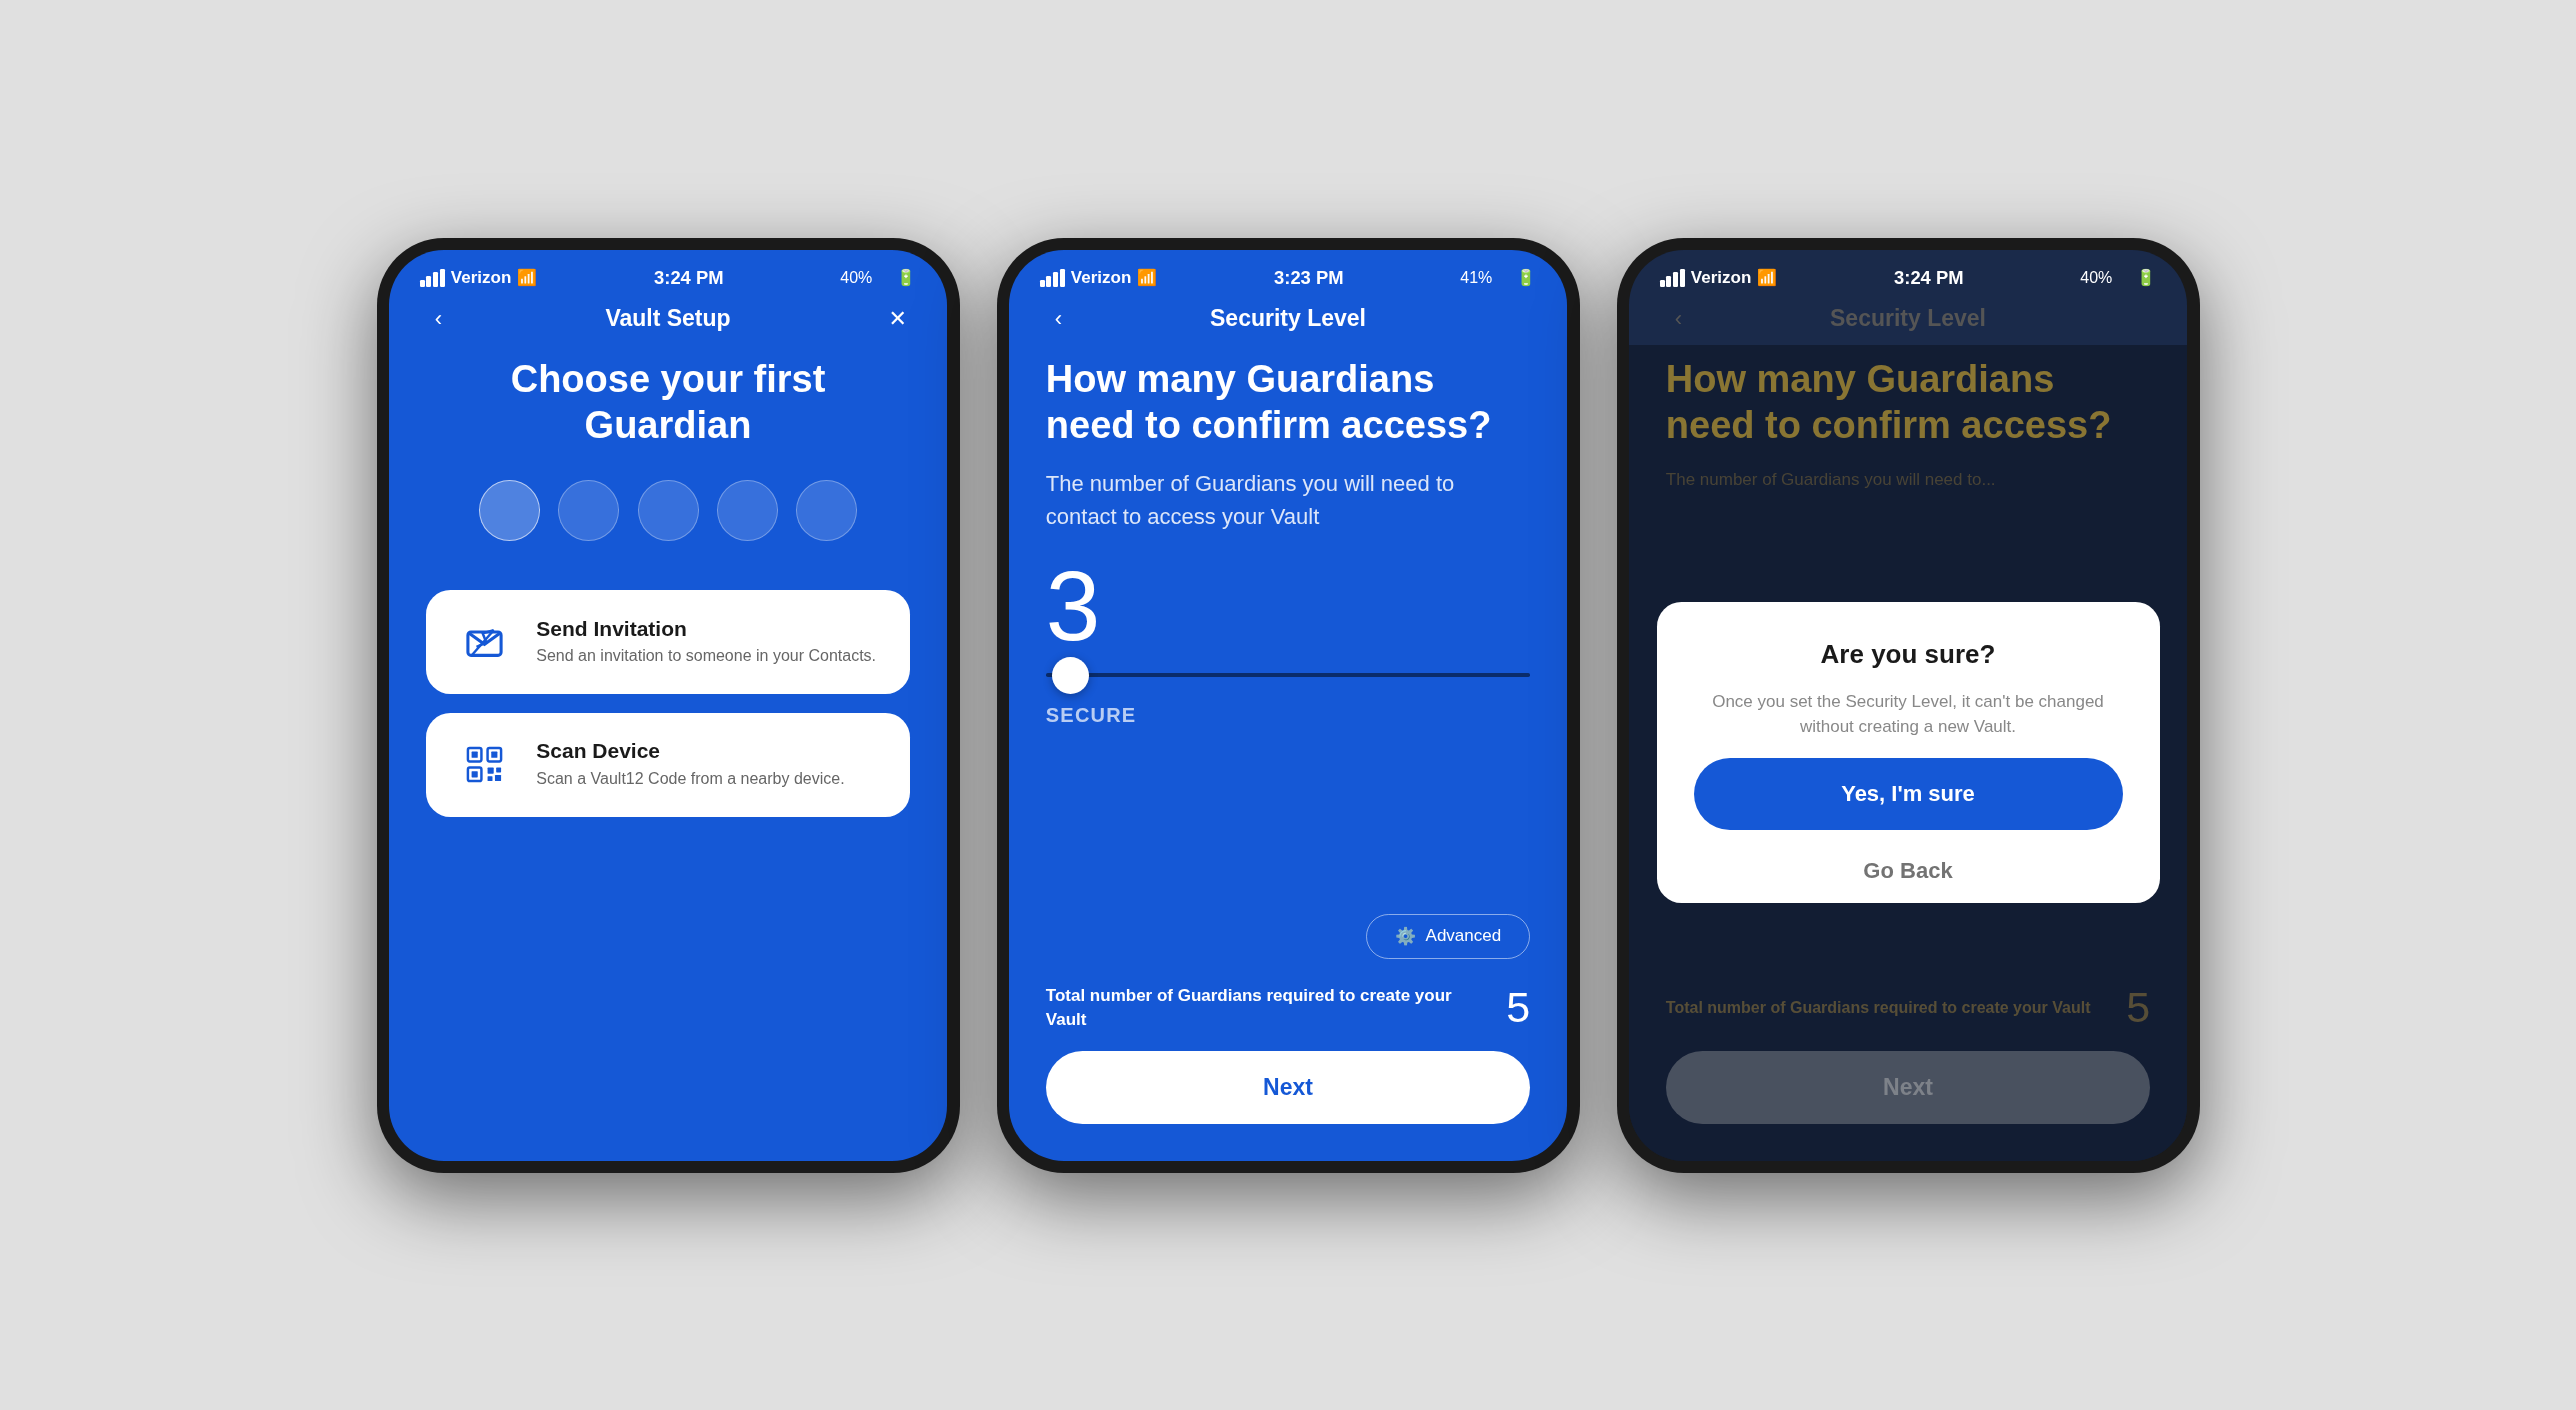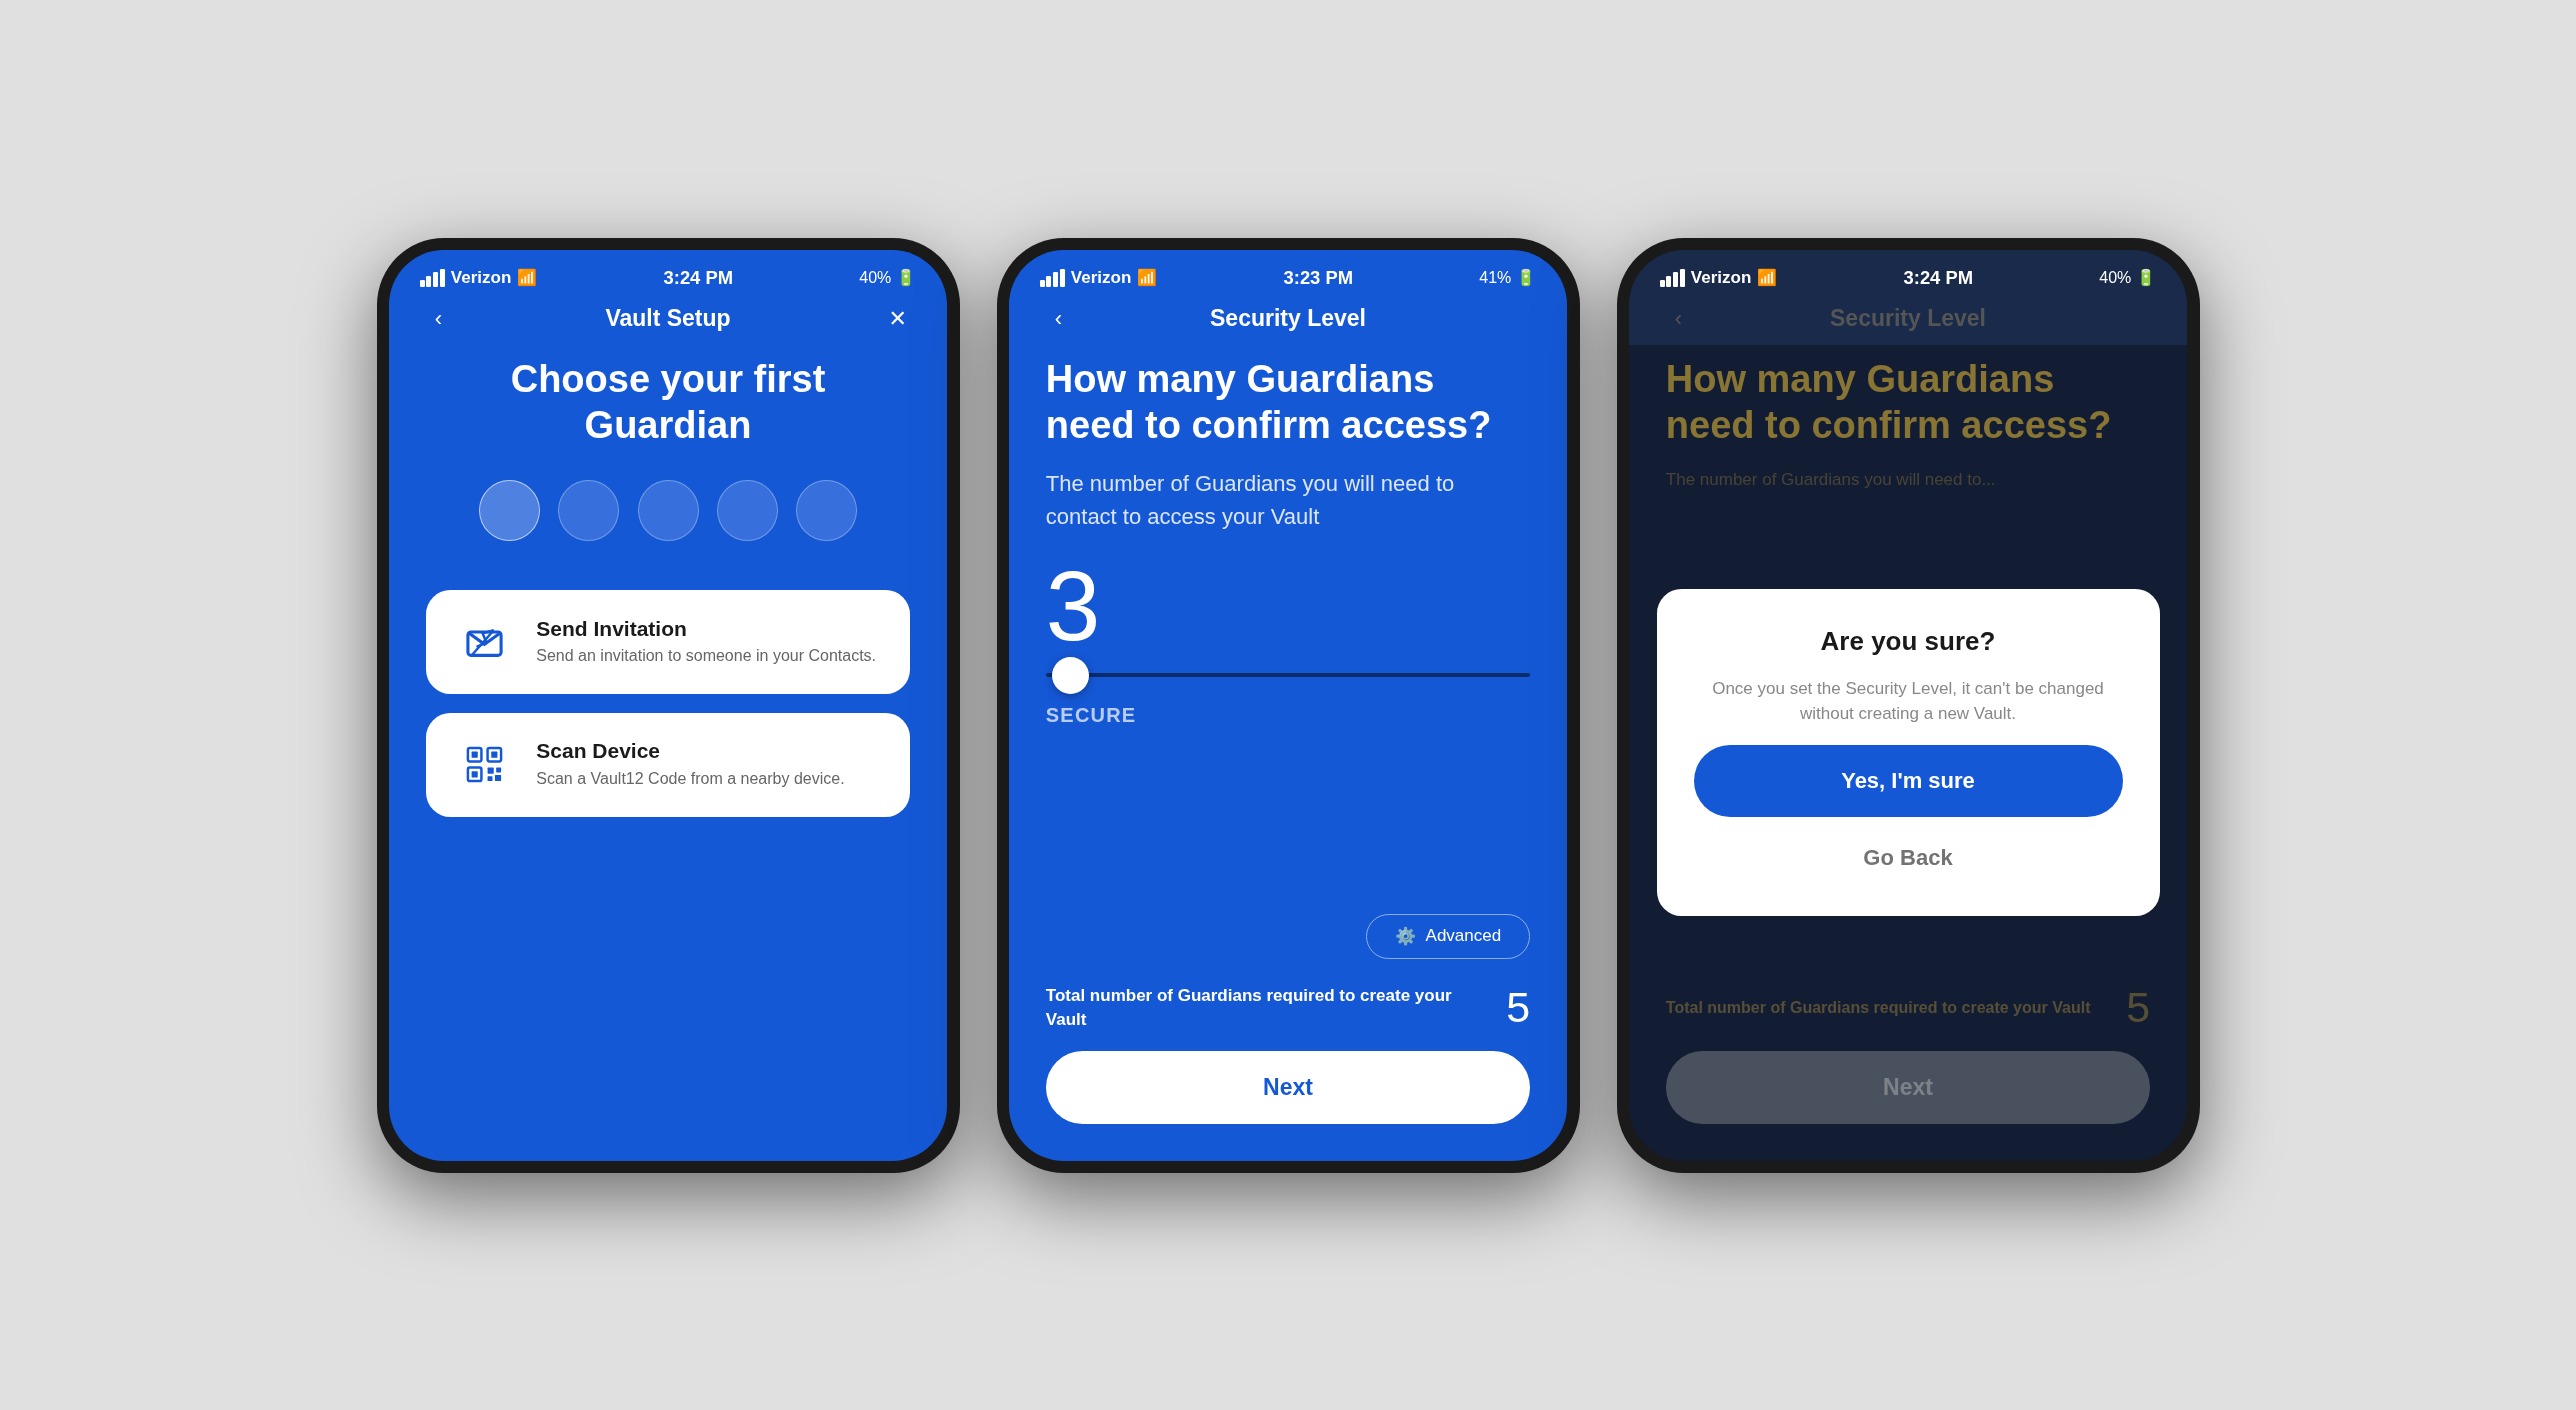--- a/index.html
+++ b/index.html
@@ -62,21 +62,21 @@
 
     .status-time {
       font-size: 18.4px;
       font-weight: 600;
       color: white;
     }
 
     .status-right {
       display: flex;
       align-items: center;
-      gap: 5px;
+      gap: 24px;
       font-size: 16px;
       color: white;
     }
 
     
     .signal-bars {
       display: flex;
       align-items: flex-end;
       gap: 1.8px;
     }
@@ -353,21 +353,21 @@
       background: rgba(0,0,0,0.3);
       display: flex;
       align-items: center;
       justify-content: center;
       border-radius: 0;
     }
 
     .modal-card {
       background: white;
       border-radius: 24.5px;
-      padding: 37px 37px 36px;
+      padding: 37px 37px 10px;
       width: 503px;
       display: flex;
       flex-direction: column;
       align-items: center;
       gap: 18.4px;
     }
 
     .modal-title {
       font-size: 26px;
       font-weight: 700;

